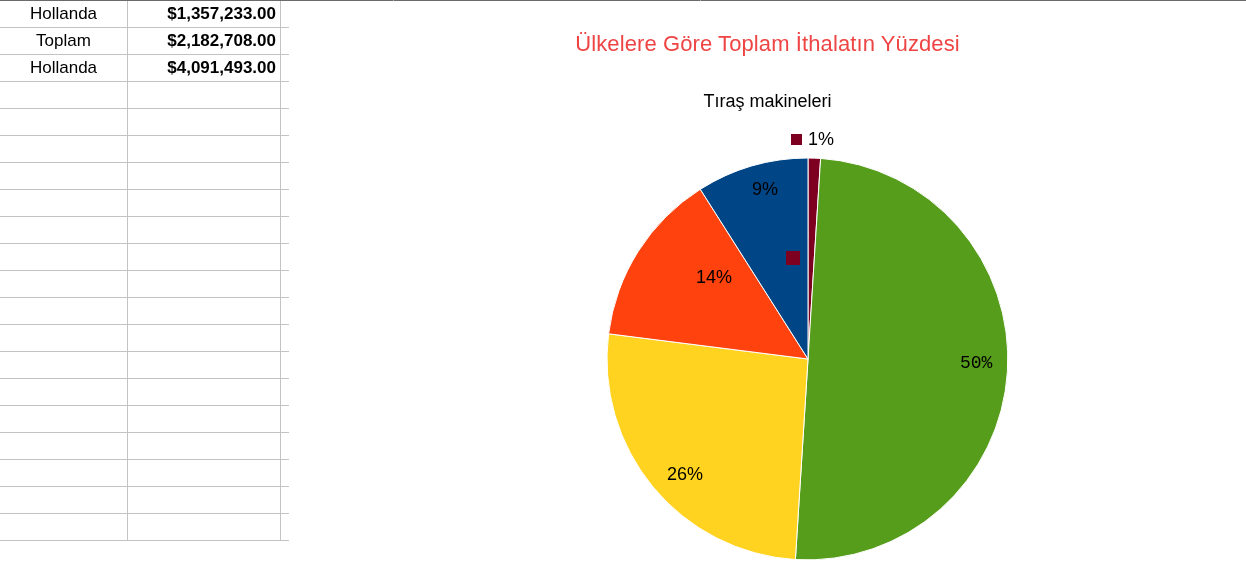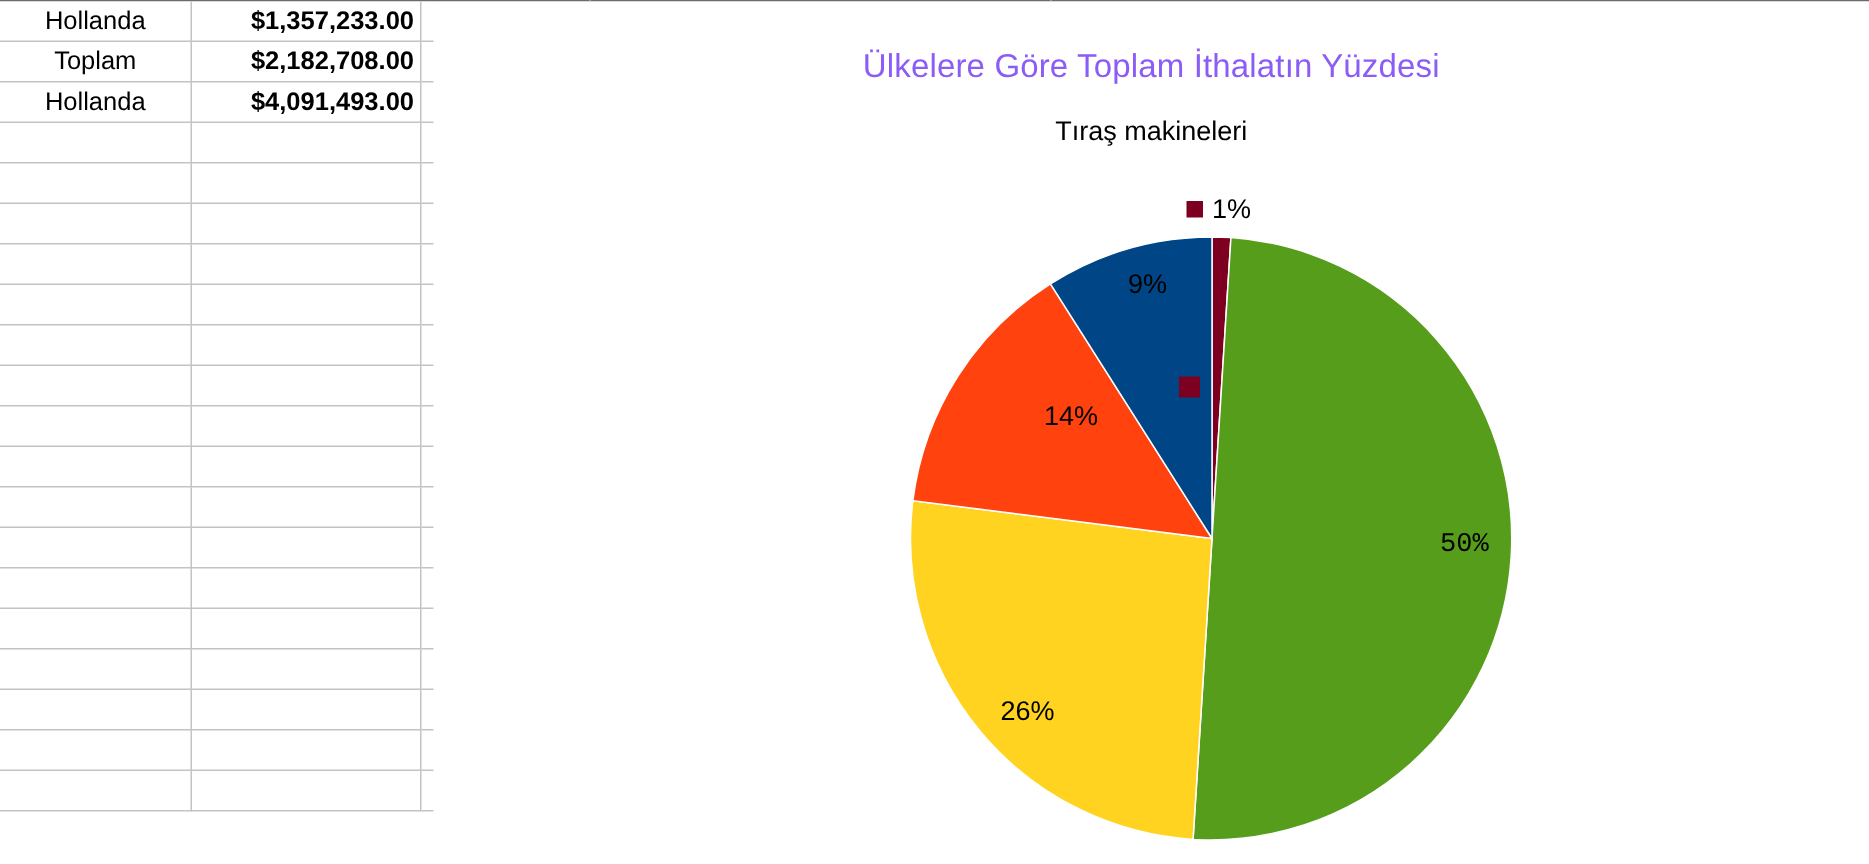--- a/index.html
+++ b/index.html
@@ -50,25 +50,25 @@
 
   
   .chart{
     position:absolute;left:289px;top:1px;width:957px;height:575px;
     background:#ffffff;
   }
   .chart-title{
     position:absolute;left:0;top:30px;width:957px;
     text-align:center;
     font-size:22px;
-    color:#8b5cf6;
+    color:#ef4444;
     letter-spacing:0.1px;
   }
   .chart-subtitle{
-    position:absolute;left:0;top:76px;width:957px;
+    position:absolute;left:0;top:90px;width:957px;
     text-align:center;
     font-size:18px;
     color:#000000;
   }
   .pie-wrap{
     position:absolute;left:0;top:0;width:957px;height:575px;
   }
   svg.pie{position:absolute;left:0;top:0;}
 
   .dlabel{

